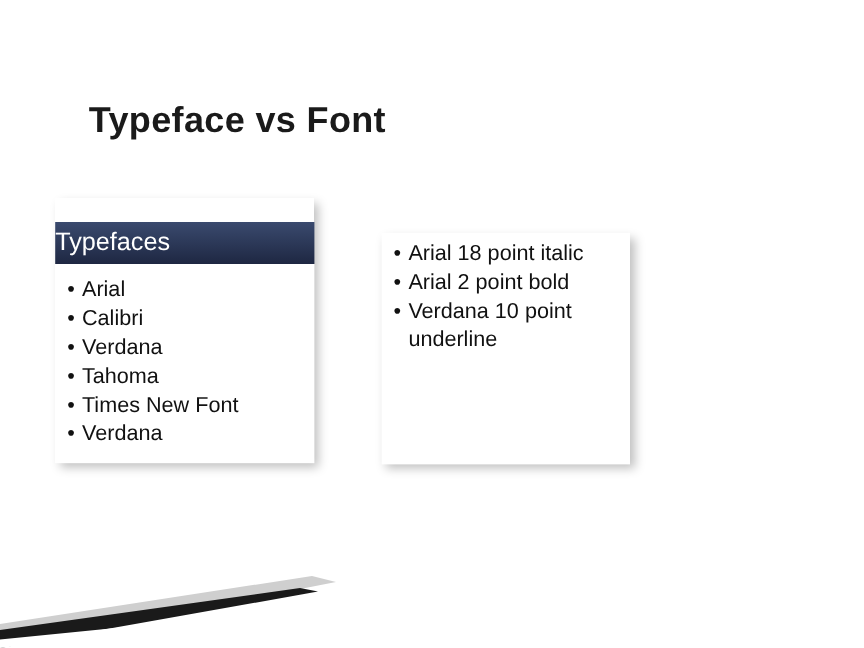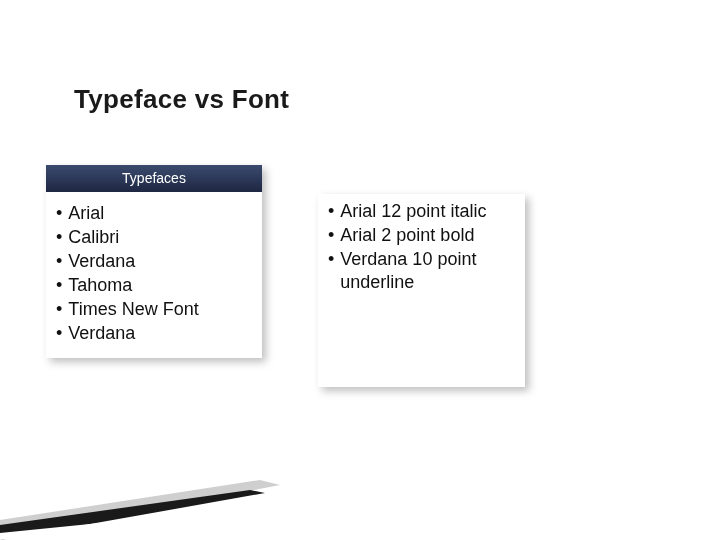--- a/index.html
+++ b/index.html
@@ -17,21 +17,21 @@
     position: relative;
     width: 720px;
     height: 540px;
   }
 
   .title {
     position: absolute;
     left: 74px;
     top: 84px;
     font-family: "Lucida Sans", "Lucida Sans Unicode", Verdana, sans-serif;
-    font-size: 26px;
+    font-size: 30px;
     font-weight: 700;
     color: #1a1a1a;
     letter-spacing: 0.3px;
   }
 
   .panel {
     position: absolute;
     box-shadow: 4px 4px 8px rgba(0,0,0,0.25);
   }
 
@@ -42,24 +42,24 @@
   }
   .panel-right {
     left: 318px;
     top: 194px;
     width: 207px;
   }
 
   .panel-header {
     background: linear-gradient(to bottom, #3a4a6e 0%, #1e2742 100%);
     color: #ffffff;
-    text-align: center;
-    font-size: 14px;
+    font-size: 21px;
     padding: 5px 0 6px 0;
     font-family: "Lucida Sans", "Lucida Sans Unicode", Verdana, sans-serif;
+    margin-top: 20px;
   }
 
   .panel-body {
     background: #ffffff;
     padding: 10px 8px 12px 10px;
     min-height: 140px;
   }
 
   .panel-right .panel-body {
     min-height: 175px;
@@ -132,21 +132,21 @@
         <span class="bullet-dot">•</span>
         <span class="bullet-text">Verdana</span>
       </div>
     </div>
   </div>
 
   <div class="panel panel-right">
     <div class="panel-body">
       <div class="bullet-row">
         <span class="bullet-dot">•</span>
-        <span class="bullet-text">Arial 12 point italic</span>
+        <span class="bullet-text">Arial 18 point italic</span>
       </div>
       <div class="bullet-row">
         <span class="bullet-dot">•</span>
         <span class="bullet-text">Arial 2 point bold</span>
       </div>
       <div class="bullet-row">
         <span class="bullet-dot">•</span>
         <span class="bullet-text">Verdana 10 point underline</span>
       </div>
     </div>

